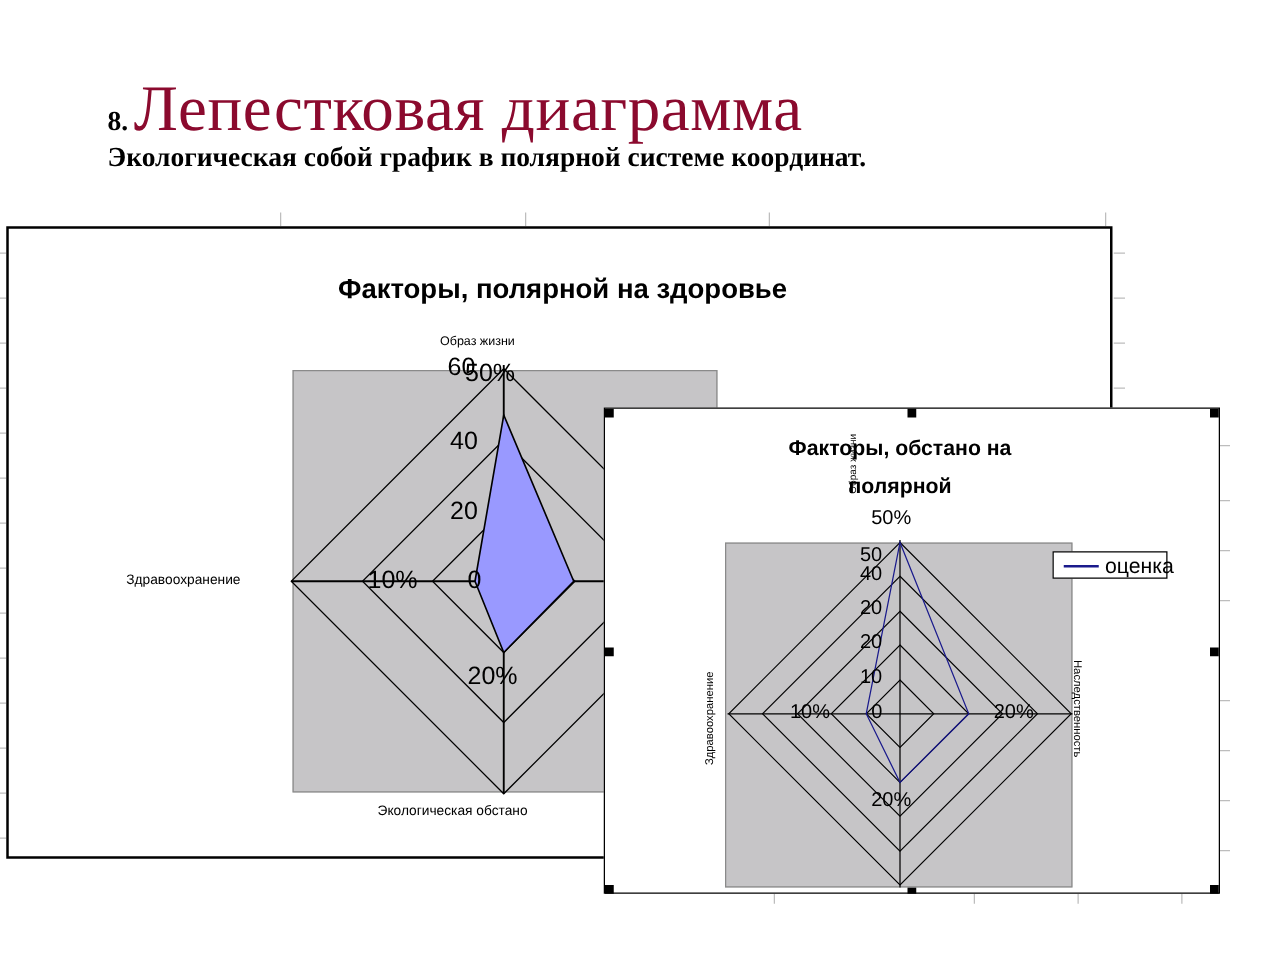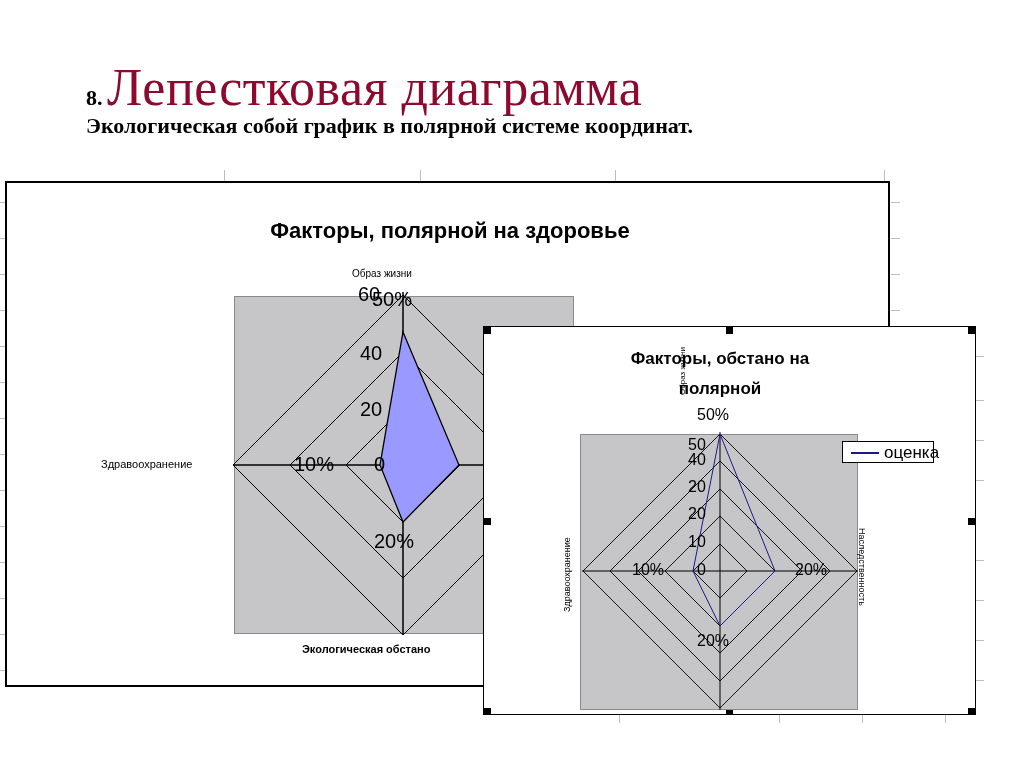--- a/index.html
+++ b/index.html
@@ -61,21 +61,21 @@
 <div class="sheet-tick" style="left:976px;top:480px;width:8px;height:1px;"></div>
 <div class="sheet-tick" style="left:976px;top:560px;width:8px;height:1px;"></div>
 <div class="sheet-tick" style="left:976px;top:600px;width:8px;height:1px;"></div>
 <div class="sheet-tick" style="left:976px;top:640px;width:8px;height:1px;"></div>
 <div class="sheet-tick" style="left:976px;top:680px;width:8px;height:1px;"></div>
 
 <div class="chart-back"></div>
 <div class="chart-title" style="left:150px;top:218px;width:600px;font-size:22px;">Факторы, полярной на здоровье</div>
 <div class="cat-label" style="left:352px;top:268px;font-size:10px;">Образ жизни</div>
 <div class="cat-label" style="left:101px;top:458px;">Здравоохранение</div>
-<div class="cat-label" style="left:302px;top:643px;font-weight:bold;">Экологическая обстано</div>
+<div class="cat-label" style="left:302px;top:643px;">Экологическая обстано</div>
 <div class="plot" style="left:234px;top:296px;width:340px;height:338px;"></div>
 <svg width="1024" height="767" style="left:0;top:0;">
 
   <polygon points="403,295 573,465 403,635 233,465" fill="none" stroke="#000" stroke-width="1"></polygon>
   <polygon points="403,352 516,465 403,578 290,465" fill="none" stroke="#000" stroke-width="1"></polygon>
   <polygon points="403,408 460,465 403,522 346,465" fill="none" stroke="#000" stroke-width="1"></polygon>
   <line x1="403" y1="292" x2="403" y2="635" stroke="#000" stroke-width="1.5"></line>
   <line x1="233" y1="465" x2="574" y2="465" stroke="#000" stroke-width="1.5"></line>
   <polygon points="403,332 459,465 403,522 380,465" fill="#9999ff" stroke="#000" stroke-width="1.3"></polygon>
 </svg>

